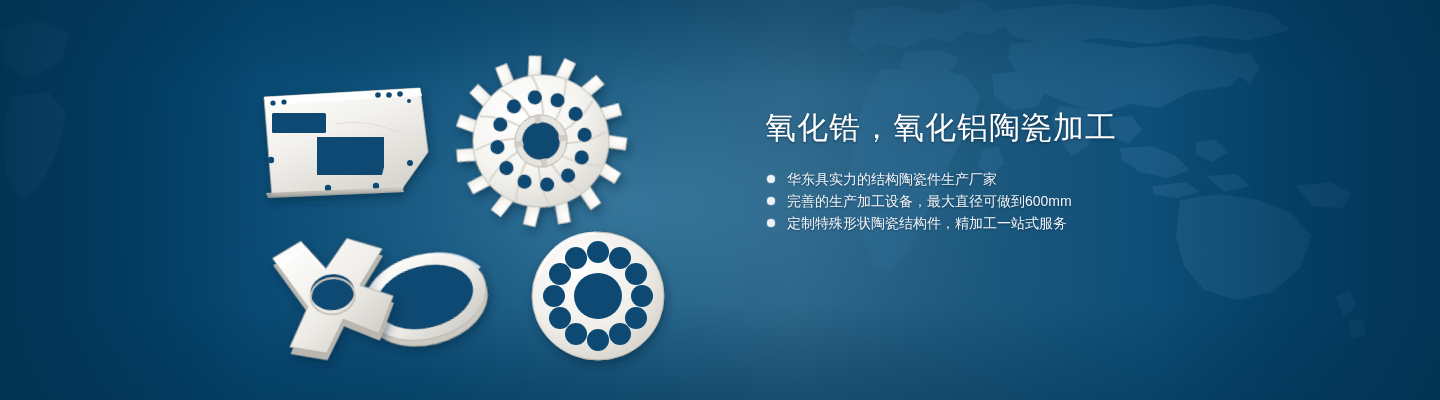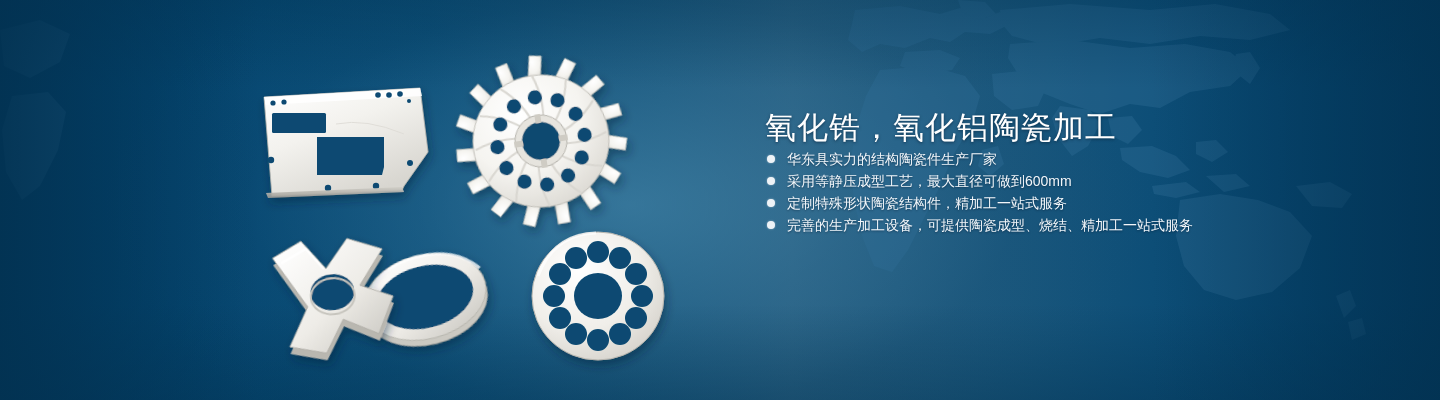--- a/index.html
+++ b/index.html
@@ -47,21 +47,21 @@
 
   
   .copy{
     position:absolute; left:765px; top:108px; width:620px;
   }
   .headline{
     font-size:31px; line-height:40px; color:#ffffff; font-weight:400;
     letter-spacing:1px; white-space:nowrap;
     text-shadow:0 1px 3px rgba(0,20,40,.55);
   }
-  .bullets{ list-style:none; }
+  .bullets{ list-style:none; margin-top:20px; }
   .bullet{
     display:flex; align-items:center; height:22px; margin-bottom:0px;
   }
   .bullet-dot{
     width:8px; height:8px; border-radius:50%;
     background:#eef3f7; flex:0 0 auto; margin-right:12px; margin-left:2px;
     box-shadow:0 0 2px rgba(255,255,255,.5);
   }
   .bullet-text{
     font-size:14px; line-height:22px; color:#f2f6fa; white-space:nowrap;
@@ -290,26 +290,22 @@
   <div class="copy">
     <h1 class="headline">氧化锆，氧化铝陶瓷加工</h1>
 
     <ul class="bullets">
       <li class="bullet">
         <span class="bullet-dot"></span>
         <span class="bullet-text">华东具实力的结构陶瓷件生产厂家</span>
       </li>
       <li class="bullet">
         <span class="bullet-dot"></span>
-        <span class="bullet-text">采用等静压成型工艺，最大直径可做到600mm</span>
+        <span class="bullet-text">完善的生产加工设备，最大直径可做到600mm</span>
       </li>
       <li class="bullet">
         <span class="bullet-dot"></span>
         <span class="bullet-text">定制特殊形状陶瓷结构件，精加工一站式服务</span>
       </li>
-      <li class="bullet">
-        <span class="bullet-dot"></span>
-        <span class="bullet-text">完善的生产加工设备，可提供陶瓷成型、烧结、精加工一站式服务</span>
-      </li>
     </ul>
   </div>
 
 </div>
 
 </body></html>

